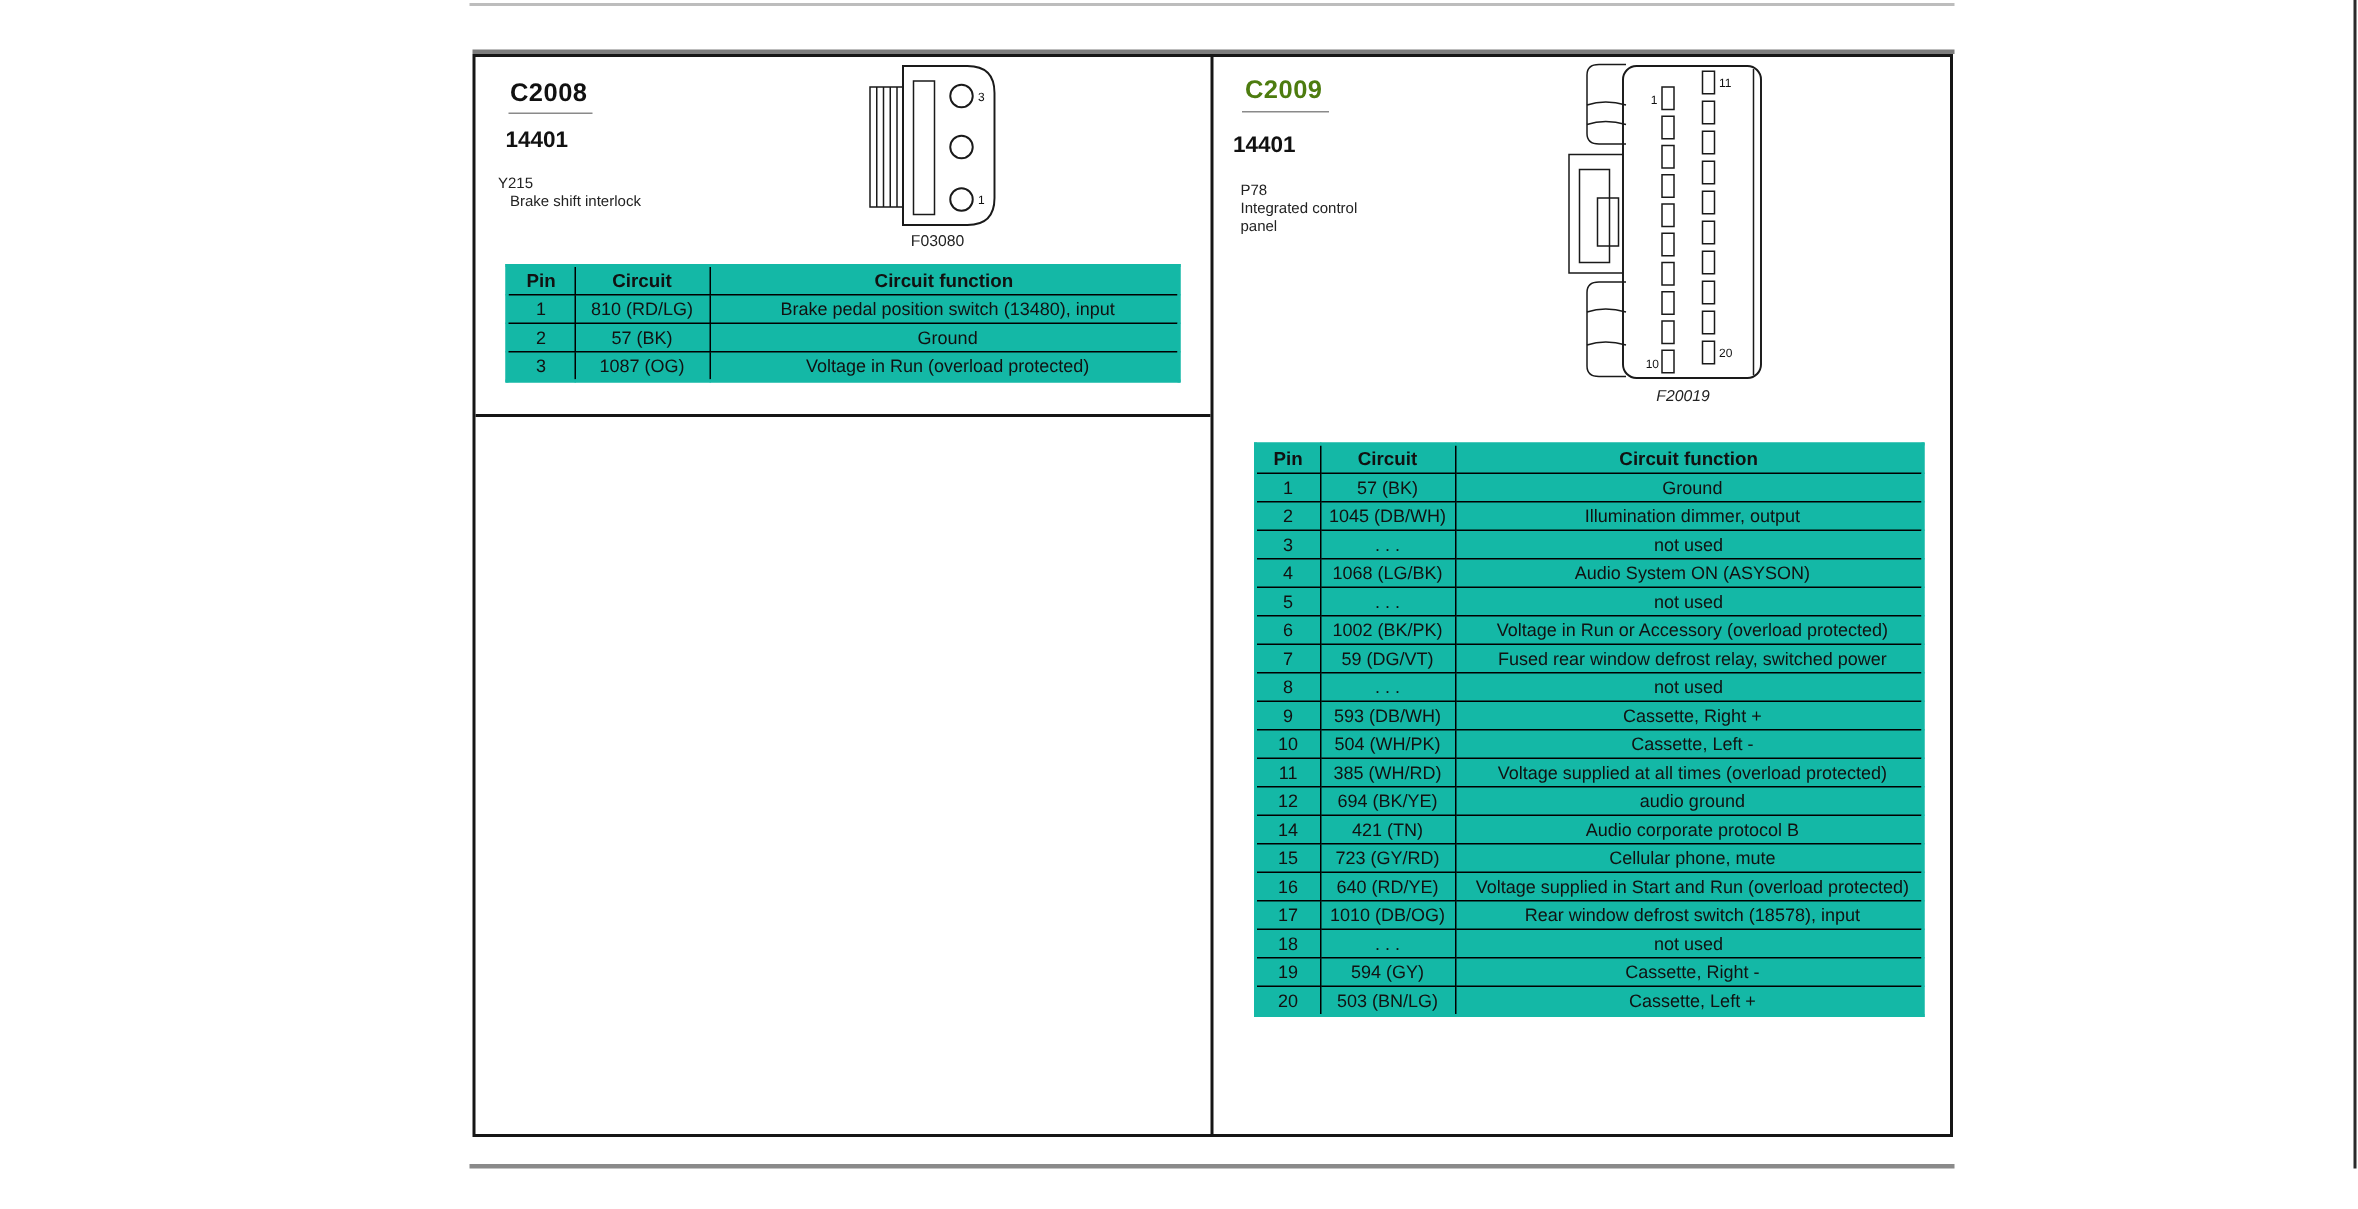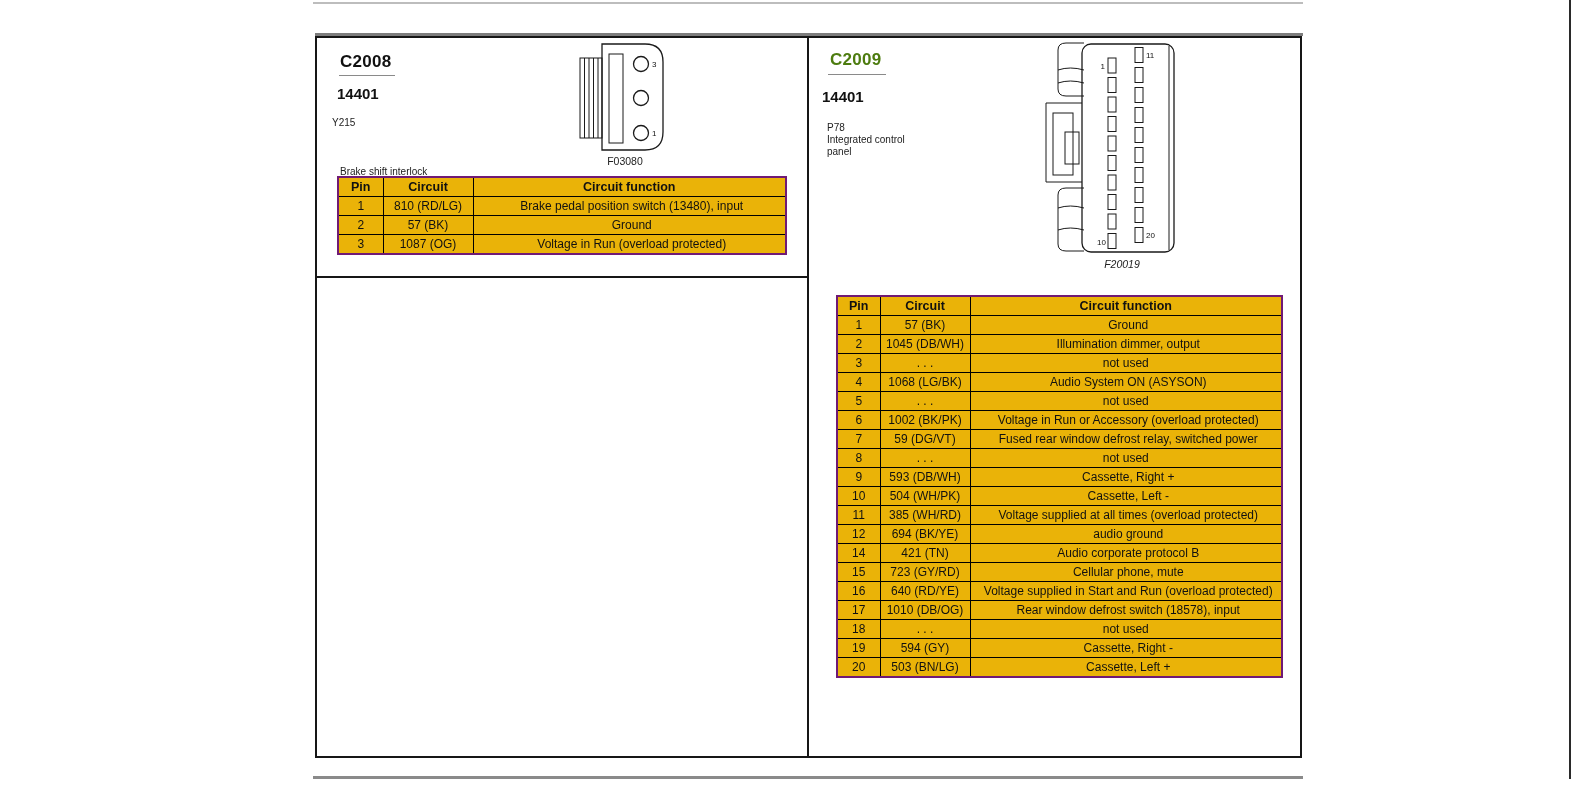--- a/index.html
+++ b/index.html
@@ -17,22 +17,22 @@
 
   .conn-title { font-size: 17px; font-weight: bold; letter-spacing: 0.3px; }
   .part-num   { font-size: 15px; font-weight: bold; }
   .small-txt  { font-size: 10px; line-height: 11.5px; color: #222; }
   .fig-label  { font-size: 10.5px; text-align: center; color: #222; }
   .underline-bar { height: 1px; background: #8a8a8a; }
 
   table.pin-table {
     border-collapse: collapse;
     table-layout: fixed;
-    border: 2px solid #701a75;
-    background: #eab308;
+    border: 2px solid #14b8a6;
+    background: #14b8a6;
   }
   table.pin-table th, table.pin-table td {
     border: 1px solid #000;
     height: 18px;
     padding: 0 3px;
     font-size: 12px;
     line-height: 13px;
     text-align: center;
     overflow: hidden;
     white-space: nowrap;
@@ -62,21 +62,21 @@
 <div class="abs box" style="left:315px; top:36px; width:987px; height:722px;"></div>
 
 <div class="abs vdiv" style="left:807px; top:36px; width:2px; height:722px;"></div>
 
 <div class="abs hdiv" style="left:317px; top:276px; width:490px; height:2px;"></div>
 
 <div class="abs conn-title" style="left:340px; top:52px;">C2008</div>
 <div class="abs underline-bar" style="left:339px; top:75px; width:56px;"></div>
 <div class="abs part-num" style="left:337px; top:85px;">14401</div>
 <div class="abs small-txt" style="left:332px; top:117px;">Y215</div>
-<div class="abs small-txt" style="left:340px; top:129px;margin-top:37px;">Brake shift interlock</div>
+<div class="abs small-txt" style="left:340px; top:129px;">Brake shift interlock</div>
 
 <svg class="abs" style="left:573px; top:38px;" width="102" height="130" viewBox="0 0 102 130">
 
   <rect class="ln-thin" x="7" y="20" width="22" height="80"></rect>
   <line class="ln-thin" x1="11.5" y1="20" x2="11.5" y2="100"></line>
   <line class="ln-thin" x1="16" y1="20" x2="16" y2="100"></line>
   <line class="ln-thin" x1="20.5" y1="20" x2="20.5" y2="100"></line>
   <line class="ln-thin" x1="25" y1="20" x2="25" y2="100"></line>
 
   <path class="ln" d="M29,6 L72,6 Q90,6 90,24 L90,94 Q90,112 72,112 L29,112 Z"></path>

